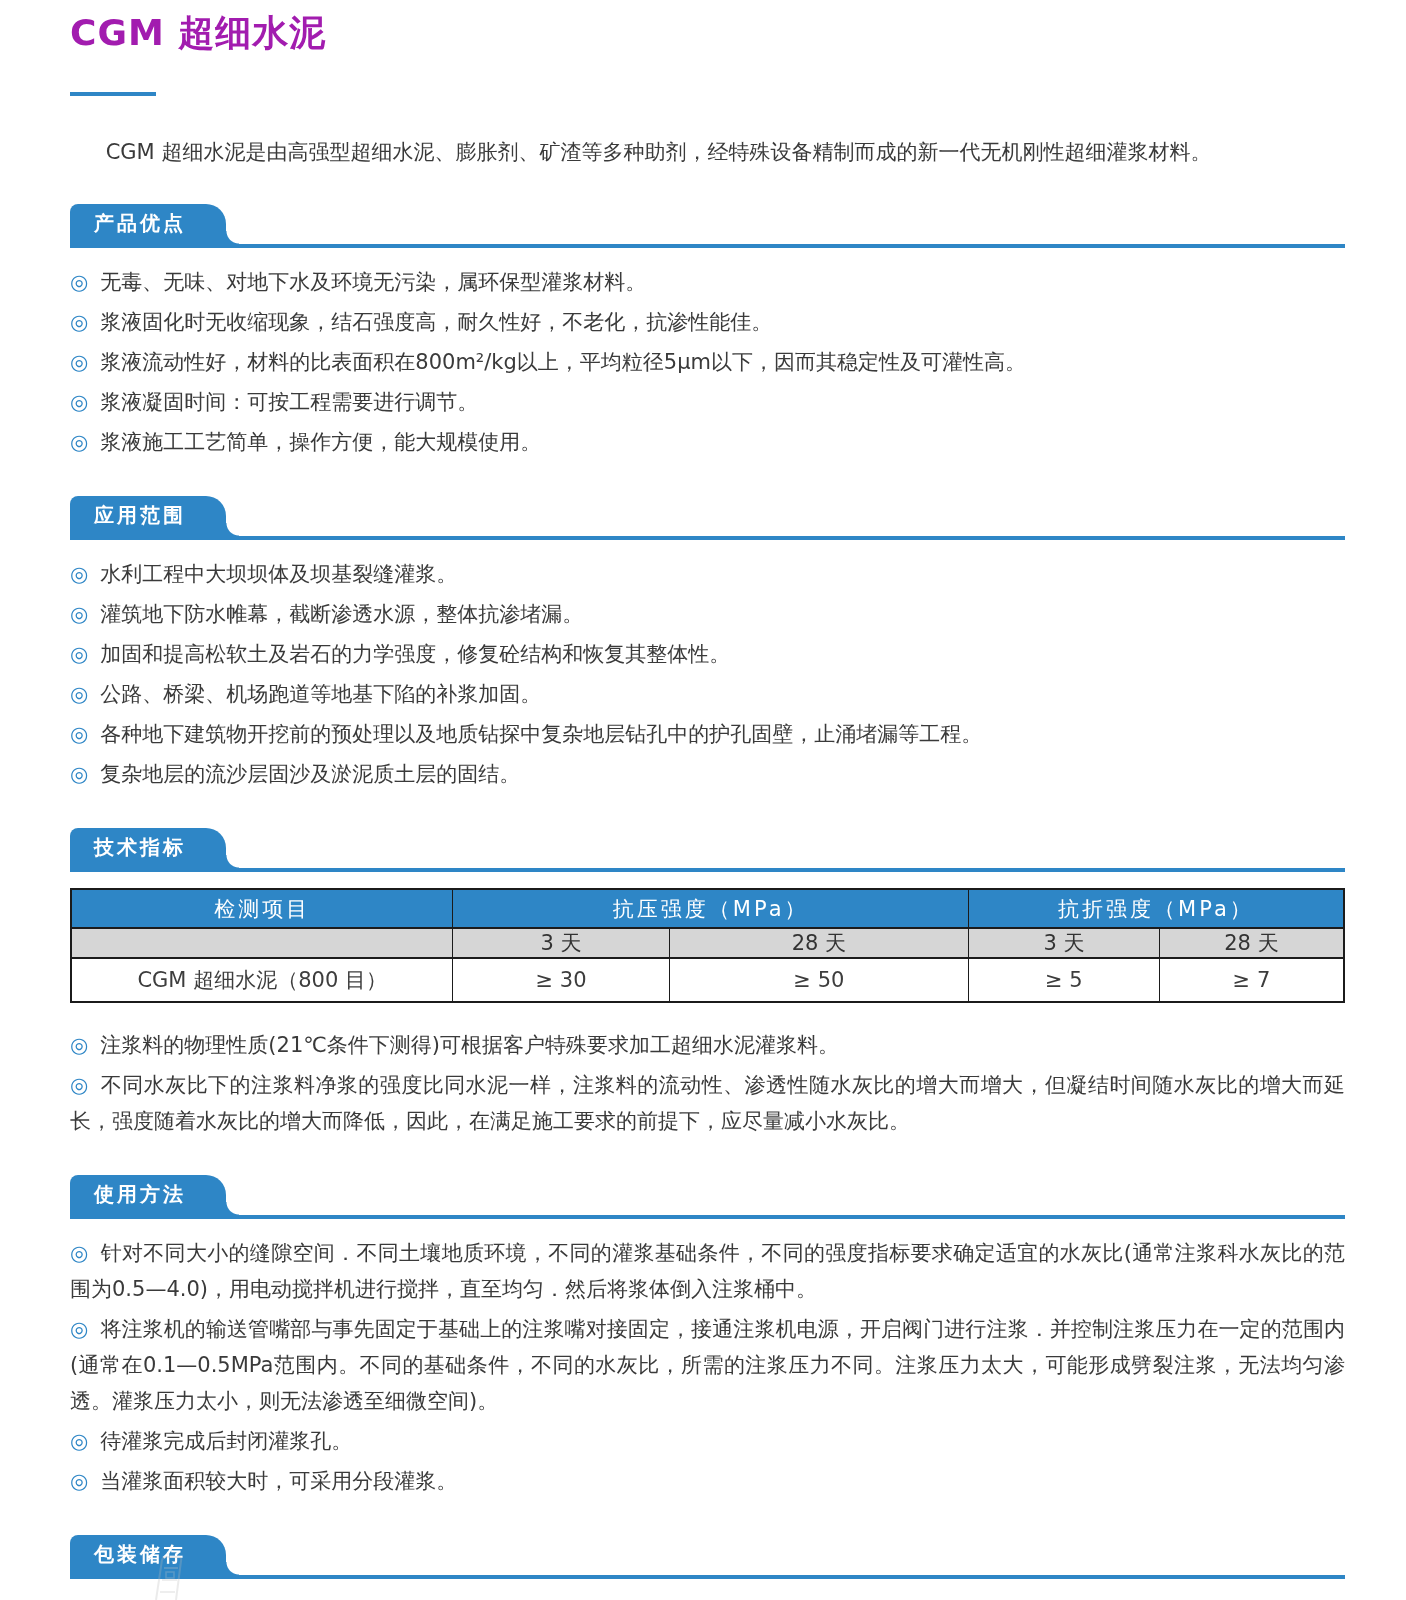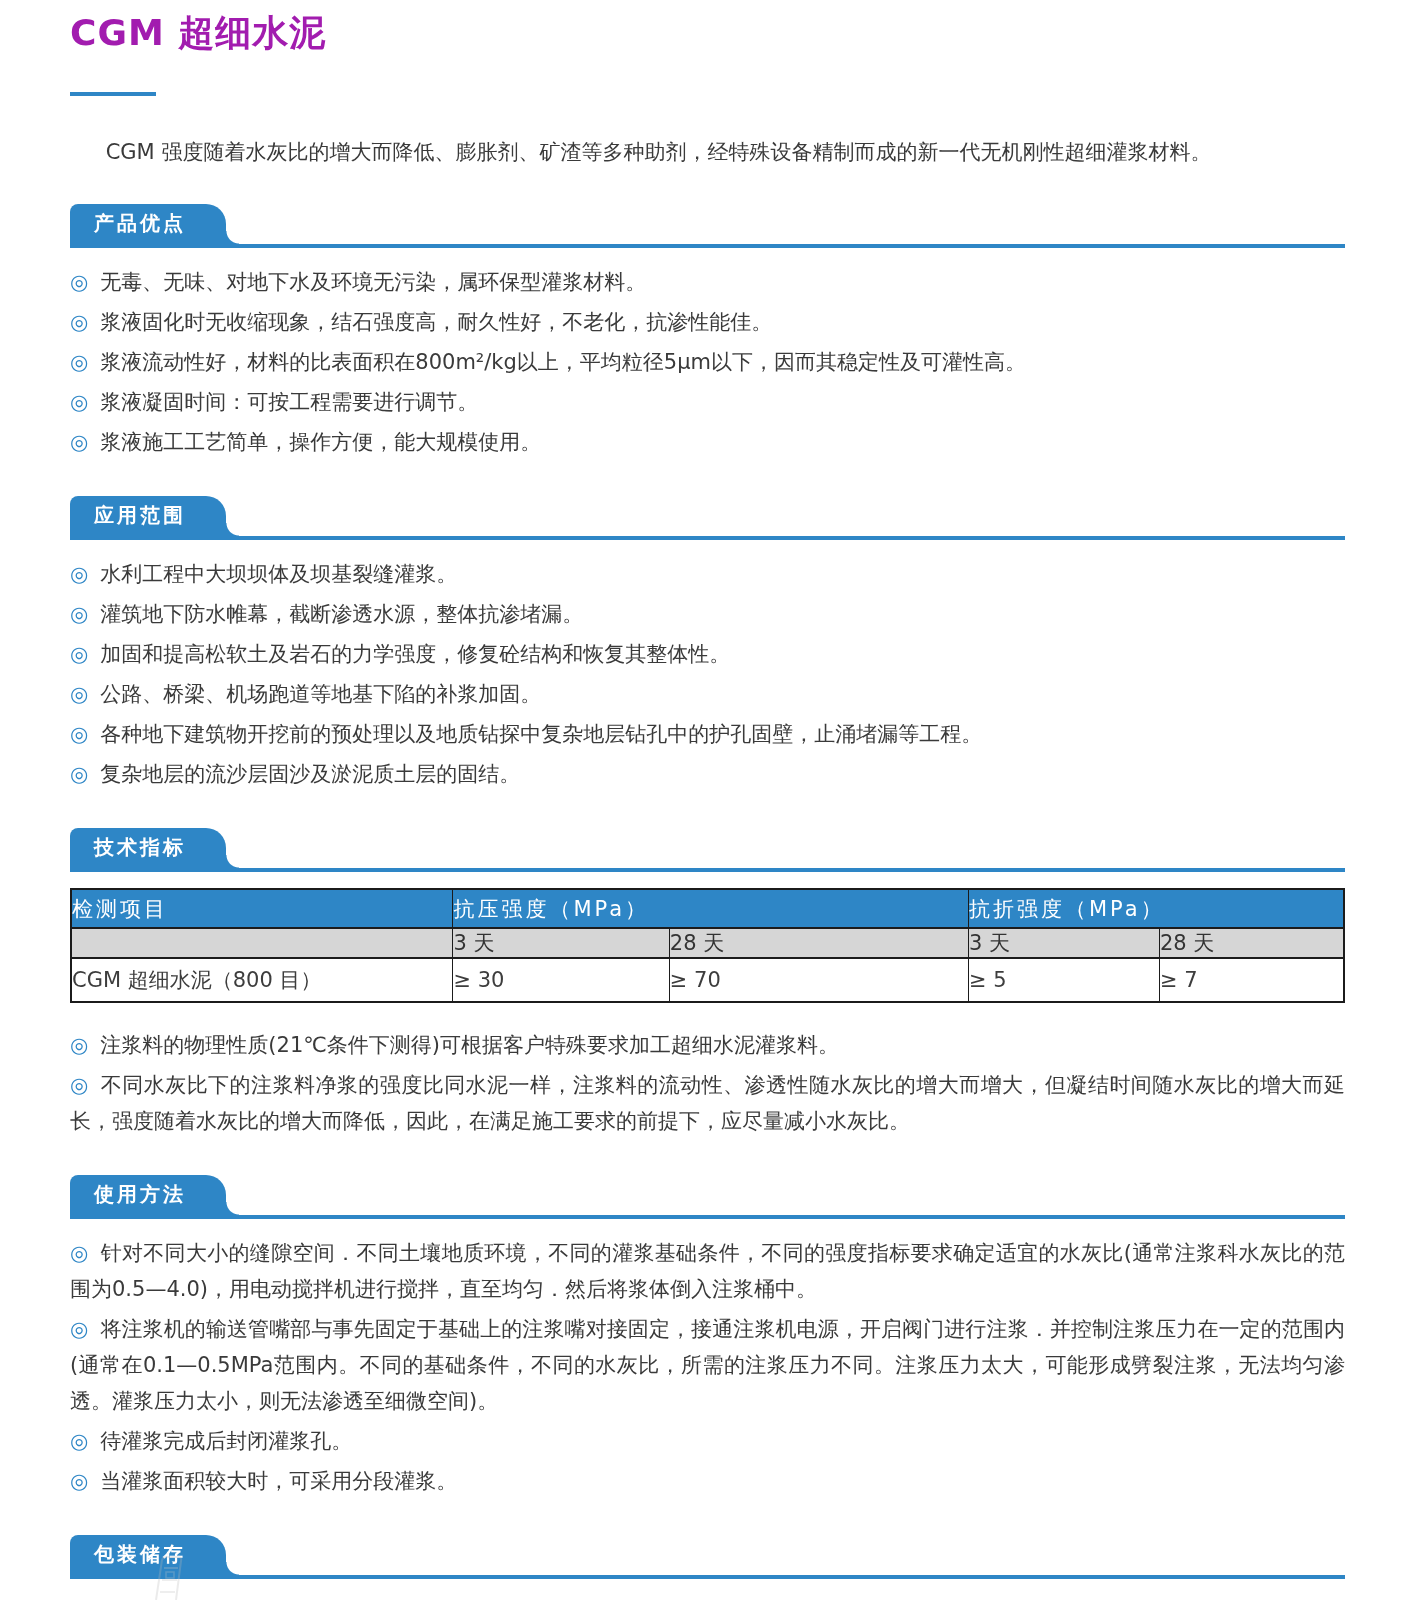--- a/index.html
+++ b/index.html
@@ -47,42 +47,42 @@
   table.spec {
     width: 100%; border-collapse: collapse; table-layout: fixed;
     margin-top: 16px; font-size: 21px; border: 2px solid #1b1b1b;
   }
   table.spec col.c1 { width: 30%; }
   table.spec col.c2 { width: 17%; }
   table.spec col.c3 { width: 23.5%; }
   table.spec col.c4 { width: 15%; }
   table.spec col.c5 { width: 14.5%; }
   table.spec th, table.spec td {
-    border: 1px solid #1b1b1b; text-align: left; font-weight: normal;
+    border: 1px solid #1b1b1b; text-align: center; font-weight: normal;
     padding: 0;
   }
   tr.hrow { background: #2e86c6; color: #ffffff; height: 39px; }
   tr.hrow th { letter-spacing: 3px; border-bottom: 2px solid #1b1b1b; }
   tr.srow { background: #d6d6d6; color: #333333; height: 30px; }
   tr.srow td { border-bottom: 2px solid #1b1b1b; }
   tr.drow { background: #ffffff; height: 44px; }
 
   .watermark {
     position: absolute; left: 138px; top: 1556px; opacity: 0.28;
   }
 </style>
 </head>
 <body>
 
 <div class="page">
 
   <h1 class="title">CGM 超细水泥</h1>
   <div class="title-rule"></div>
 
-  <p class="intro">CGM 强度随着水灰比的增大而降低、膨胀剂、矿渣等多种助剂，经特殊设备精制而成的新一代无机刚性超细灌浆材料。</p>
+  <p class="intro">CGM 超细水泥是由高强型超细水泥、膨胀剂、矿渣等多种助剂，经特殊设备精制而成的新一代无机刚性超细灌浆材料。</p>
 
   <div class="section">
     <div class="sec-head">
       <span class="tab">产品优点</span>
     </div>
     <ul class="blist">
       <li><span class="bl">◎</span><span class="tx">无毒、无味、对地下水及环境无污染，属环保型灌浆材料。</span></li>
       <li><span class="bl">◎</span><span class="tx">浆液固化时无收缩现象，结石强度高，耐久性好，不老化，抗渗性能佳。</span></li>
       <li><span class="bl">◎</span><span class="tx">浆液流动性好，材料的比表面积在800m²/kg以上，平均粒径5μm以下，因而其稳定性及可灌性高。</span></li>
       <li><span class="bl">◎</span><span class="tx">浆液凝固时间：可按工程需要进行调节。</span></li>
@@ -128,21 +128,21 @@
           <td>3 天</td>
           <td>28 天</td>
           <td>3 天</td>
           <td>28 天</td>
         </tr>
       </thead>
       <tbody>
         <tr class="drow">
           <td>CGM 超细水泥（800 目）</td>
           <td>≥ 30</td>
-          <td>≥ 70</td>
+          <td>≥ 50</td>
           <td>≥ 5</td>
           <td>≥ 7</td>
         </tr>
       </tbody>
     </table>
 
     <ul class="blist" style="margin-top:24px;">
       <li><span class="bl">◎</span><span class="tx">注浆料的物理性质(21℃条件下测得)可根据客户特殊要求加工超细水泥灌浆料。</span></li>
       <li><span class="bl">◎</span><span class="tx">不同水灰比下的注浆料净浆的强度比同水泥一样，注浆料的流动性、渗透性随水灰比的增大而增大，但凝结时间随水灰比的增大而延长，强度随着水灰比的增大而降低，因此，在满足施工要求的前提下，应尽量减小水灰比。</span></li>
     </ul>

